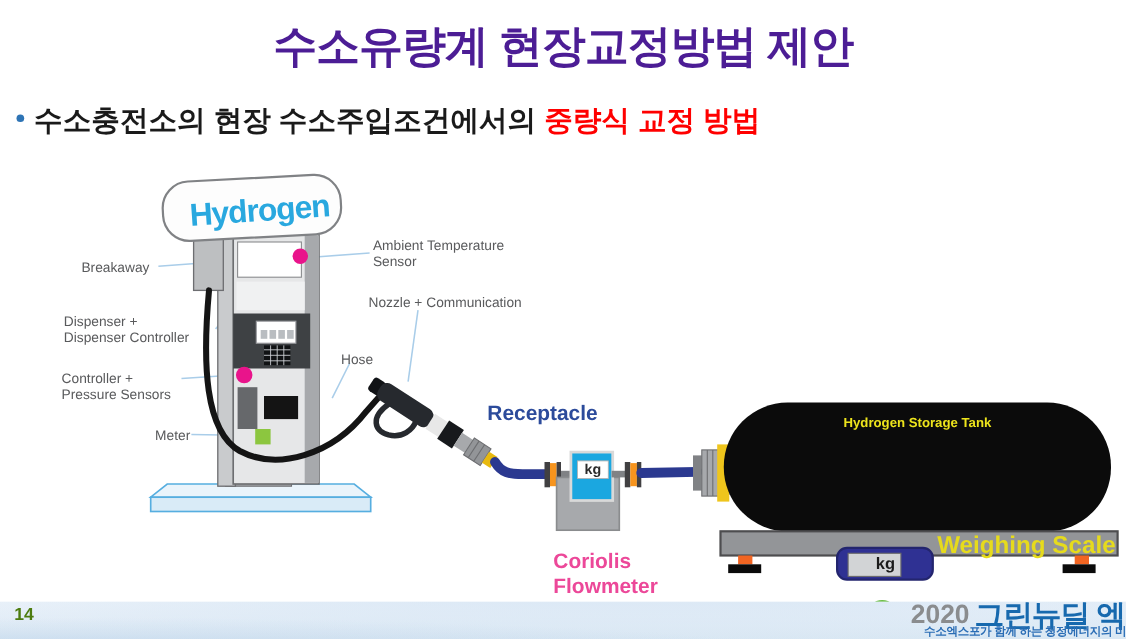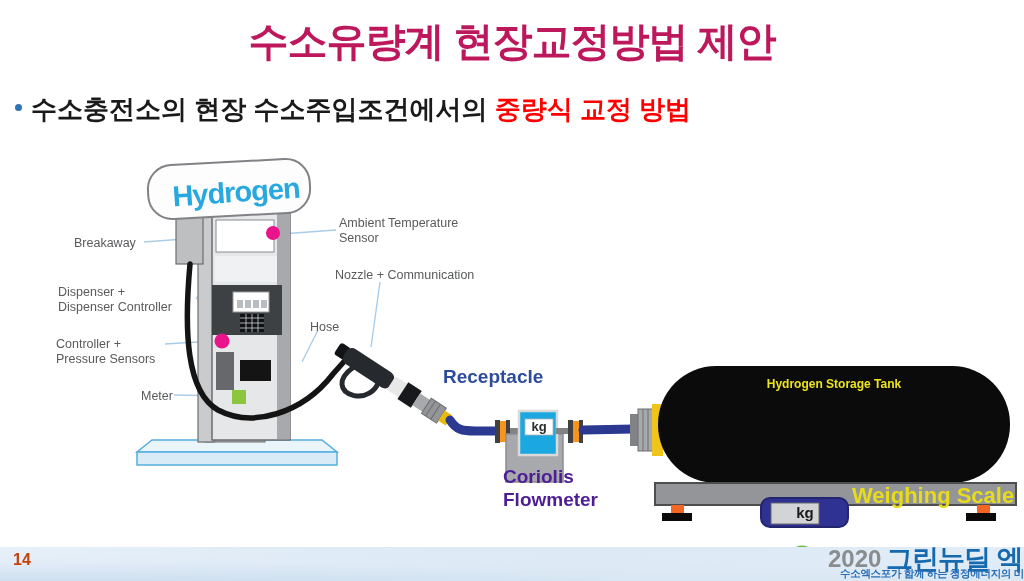--- a/index.html
+++ b/index.html
@@ -5,21 +5,21 @@
   html,body{margin:0;padding:0;}
   body{
     width:1024px;height:581px;position:relative;overflow:hidden;
     background:#ffffff;
     font-family:"Liberation Sans","DejaVu Sans",sans-serif;
   }
   .abs{position:absolute;}
   
   .title{
     top:14px;left:0;width:1024px;text-align:center;
-    font-size:40px;font-weight:800;color:#be185d;letter-spacing:-1px;
+    font-size:40px;font-weight:800;color:#4c1d95;letter-spacing:-1px;
   }
   .bullet-dot{
     top:104px;left:15px;width:7px;height:7px;border-radius:50%;background:#2E74B5;
   }
   .bullet-line{
     top:92px;left:31px;font-size:26px;font-weight:700;color:#1a1a1a;white-space:nowrap;
   }
   .bullet-line .hl{color:#FF0000;}
   
   .lbl{
@@ -51,21 +51,21 @@
   }
   
   .wave-band{
     top:547px;left:0;width:1024px;height:34px;
     background:
       radial-gradient(120% 220% at 8% 170%, rgba(186,209,233,.55) 18%, rgba(186,209,233,0) 58%),
       radial-gradient(150% 240% at 58% -60%, rgba(203,222,241,.55) 28%, rgba(203,222,241,0) 68%),
       linear-gradient(180deg,#f4f8fc 0%,#e4eef7 55%,#d9e7f3 100%);
   }
   .page-number{
-    top:551px;left:13px;font-size:16px;font-weight:700;color:#c2410c;
+    top:551px;left:13px;font-size:16px;font-weight:700;color:#4d7c0f;
   }
   .logo{
     top:541px;left:762px;width:262px;height:40px;text-align:center;
   }
   .logo-year{
     position:absolute;top:4px;left:66px;font-size:24px;font-weight:600;color:#8A8C8E;letter-spacing:0;
   }
   .logo-name{
     position:absolute;top:0px;left:124px;font-size:27px;font-weight:800;color:#1769AE;
     letter-spacing:-1px;white-space:nowrap;
@@ -241,21 +241,21 @@
   <span>Ambient Temperature</span>
   <span>Sensor</span>
 </div>
 
 <div class="lbl" style="top:268px;left:335px">Nozzle + Communication</div>
 
 <div class="lbl" style="top:320px;left:310px">Hose</div>
 
 <div class="blue-lbl" style="top:366px;left:443px;font-size:19px">Receptacle</div>
 
-<div class="blue-lbl" style="top:465px;left:503px;font-size:19px;line-height:23px;color:#4c1d95">
+<div class="blue-lbl" style="top:499px;left:503px;font-size:19px;line-height:23px;color:#ec4899">
   <span style="display:block">Coriolis</span>
   <span style="display:block">Flowmeter</span>
 </div>
 
 <div class="abs kg-flow">kg</div>
 
 <div class="abs tank-label">Hydrogen Storage Tank</div>
 
 <div class="abs scale-label">Weighing Scale</div>
 

